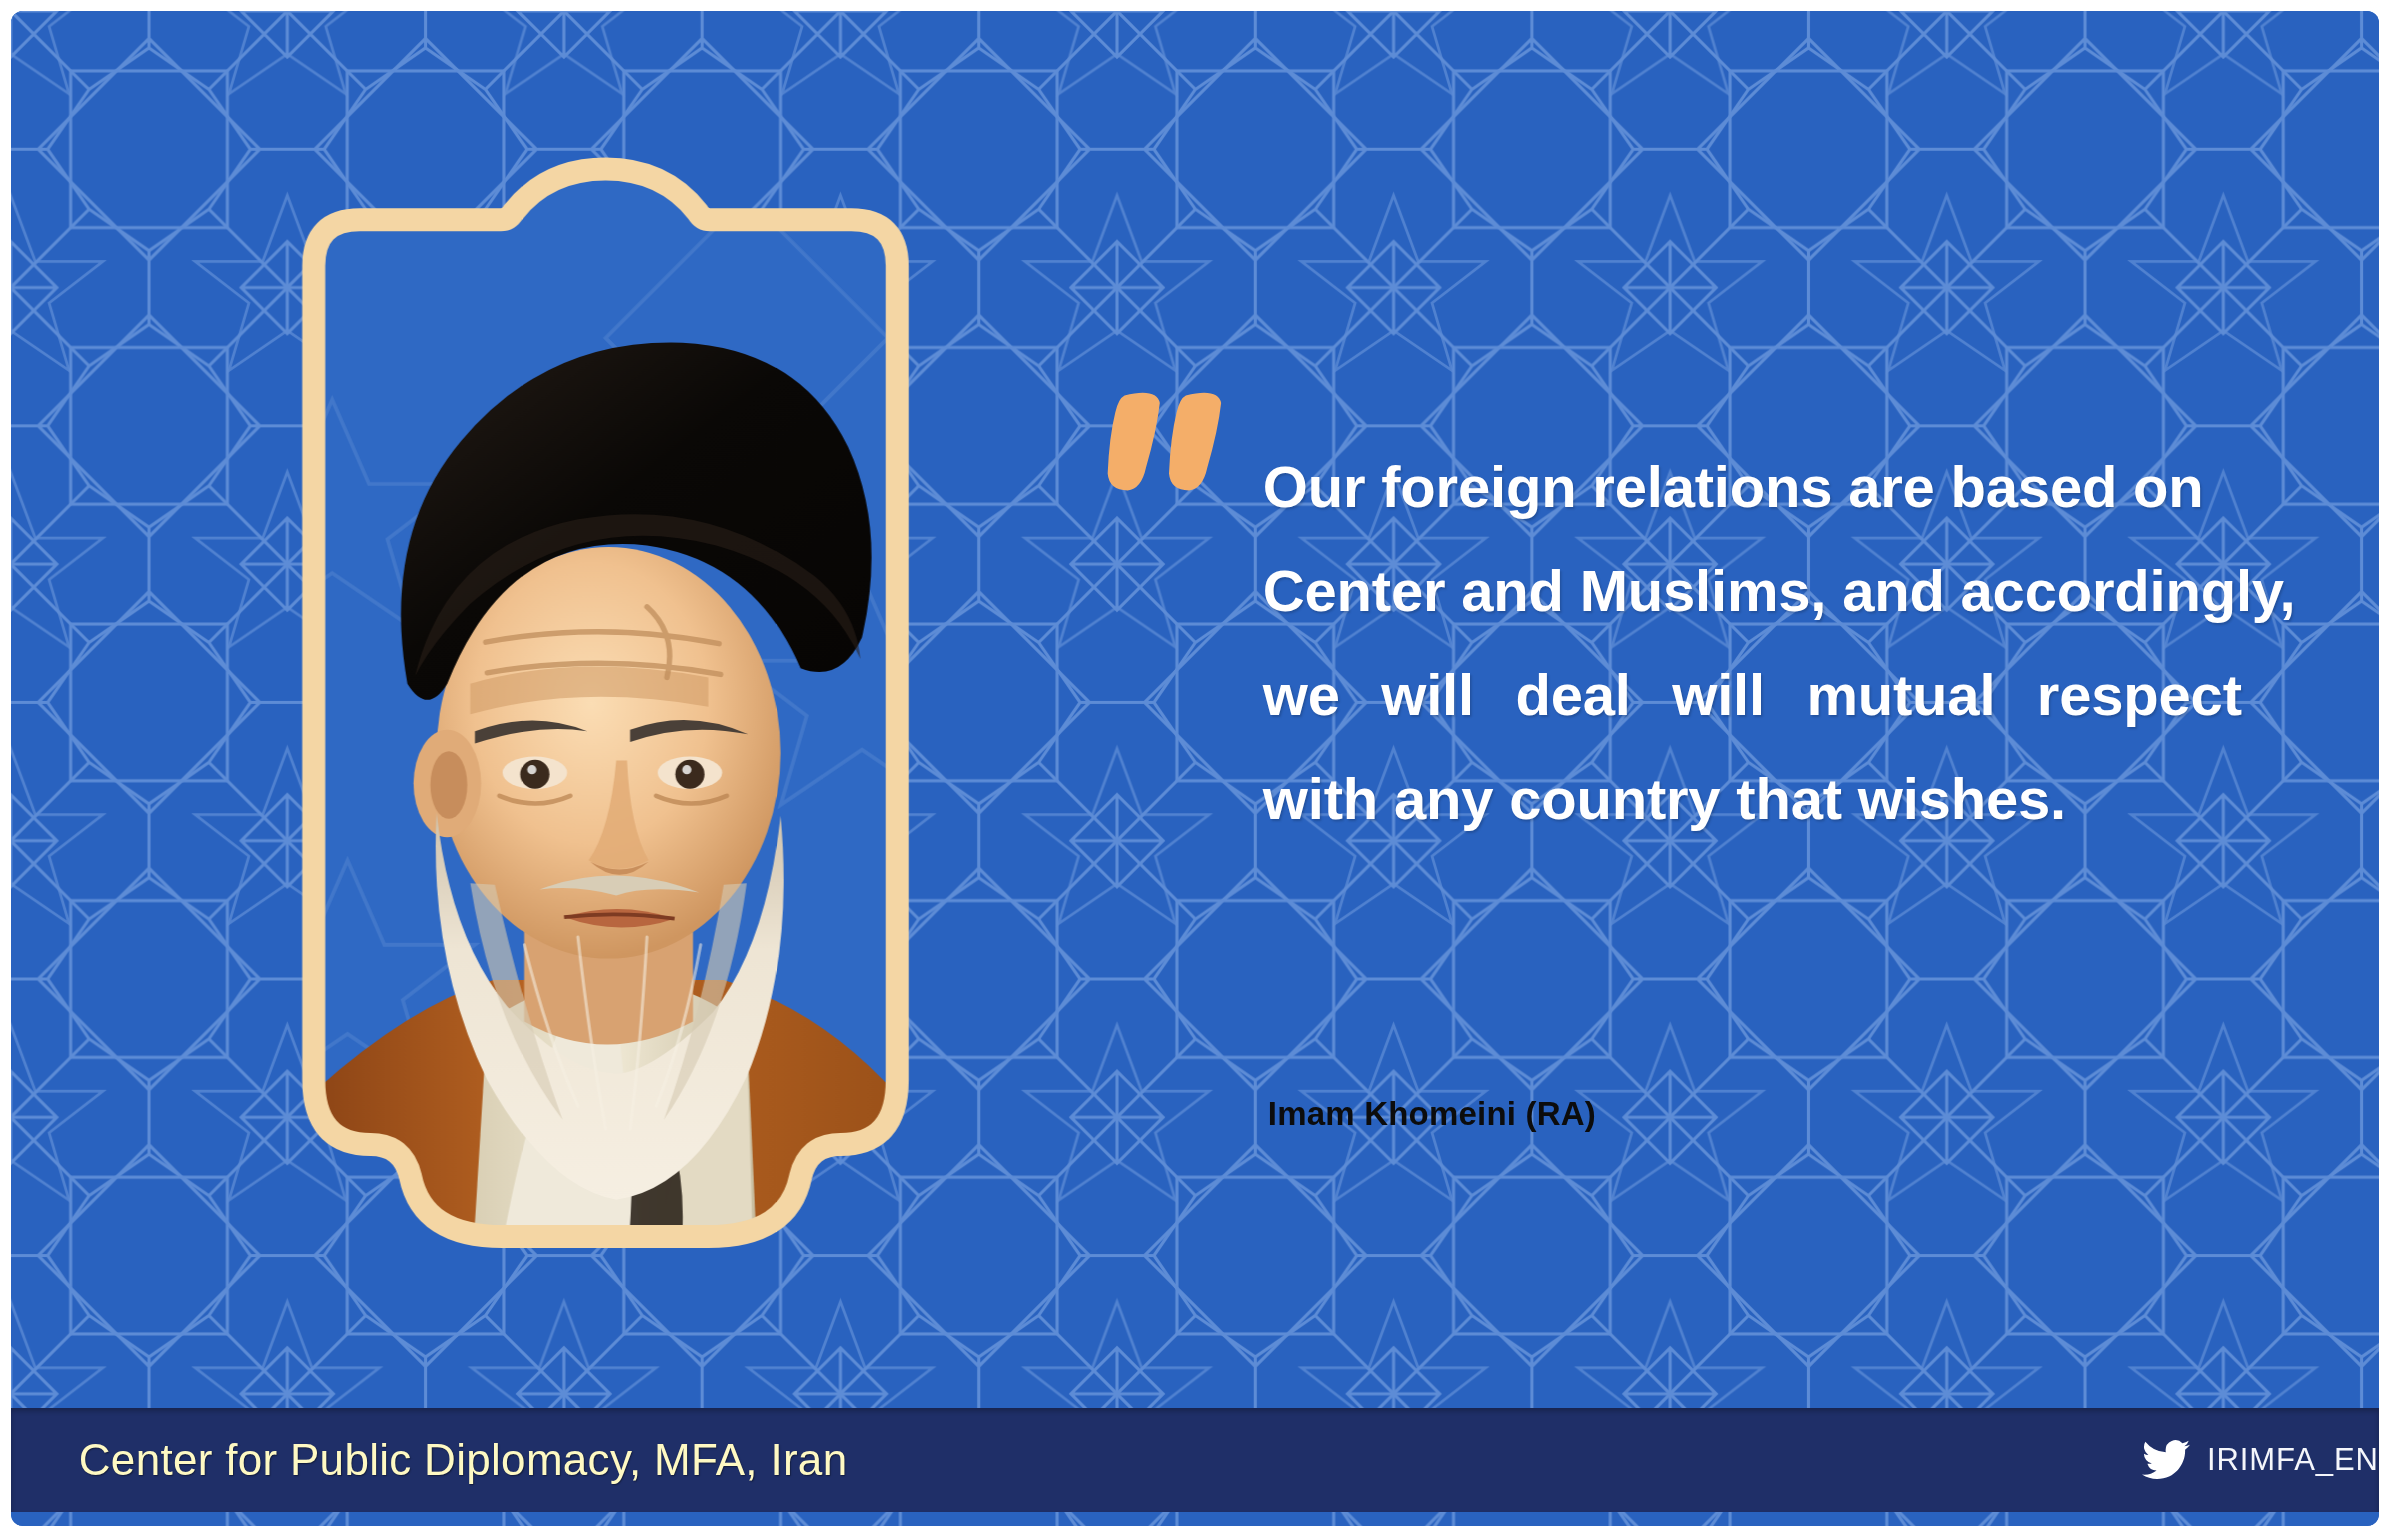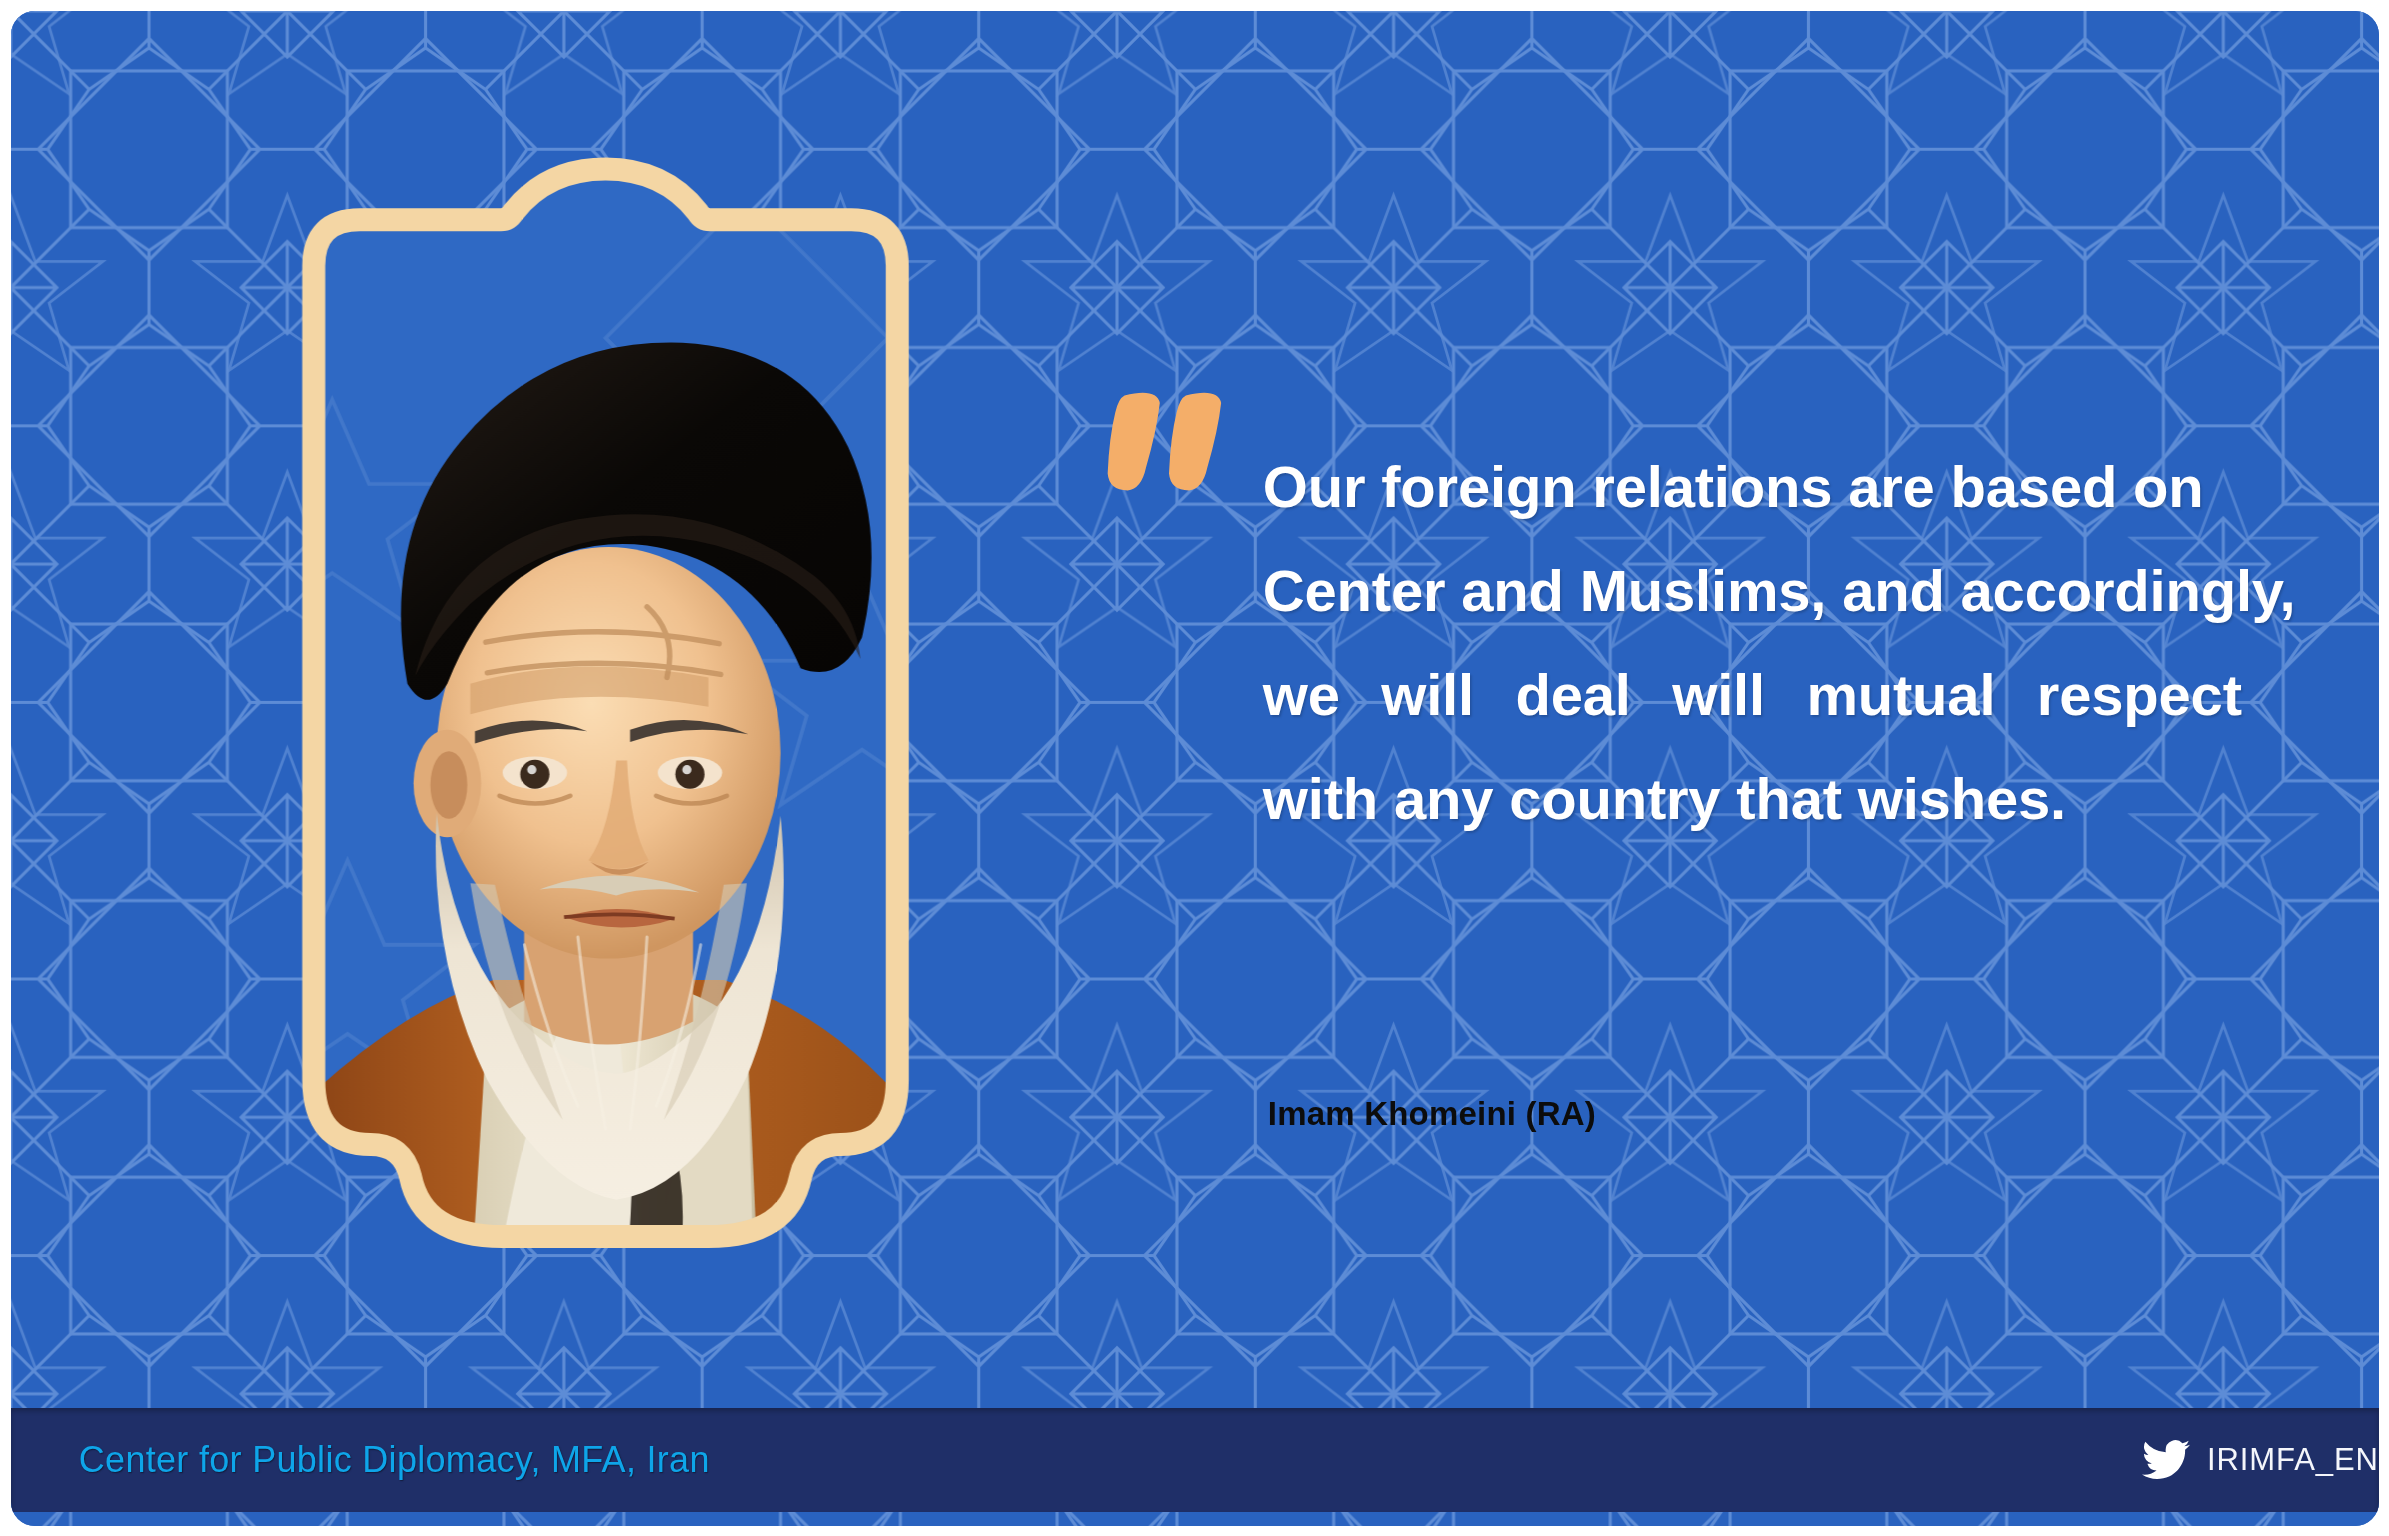--- a/index.html
+++ b/index.html
@@ -16,21 +16,21 @@
     font-family: "Liberation Sans", "DejaVu Sans", sans-serif;
   }
 
   
   #canvas {
     position: absolute;
     left: 10.8px;
     top: 10.8px;
     width: 2368px;
     height: 1515px;
-    border-radius: 24px;
+    border-radius: 12px;
     background: #2962bf;
     overflow: hidden;
   }
 
   
   #pattern {
     position: absolute;
     left: 0; top: 0;
     width: 100%;
     height: 100%;
@@ -100,22 +100,22 @@
     bottom: 14px;
     width: 100%;
     height: 104px;
     background: #1f2f68;
     display: flex;
     align-items: center;
     justify-content: space-between;
     box-shadow: inset 0 3.1px 5.4px rgba(0,0,0,0.25);
   }
   #footer-left {
-    color: #0ea5e9;
-    font-size: 36px;
+    color: #fef9c3;
+    font-size: 44px;
     font-weight: 400;
     margin-left: 68px;
     letter-spacing: 0.3px;
     text-shadow: 0.8px 0.8px 1.5px rgba(0,0,0,0.45);
   }
   #footer-right {
     display: flex;
     align-items: center;
     gap: 17px;
   }

